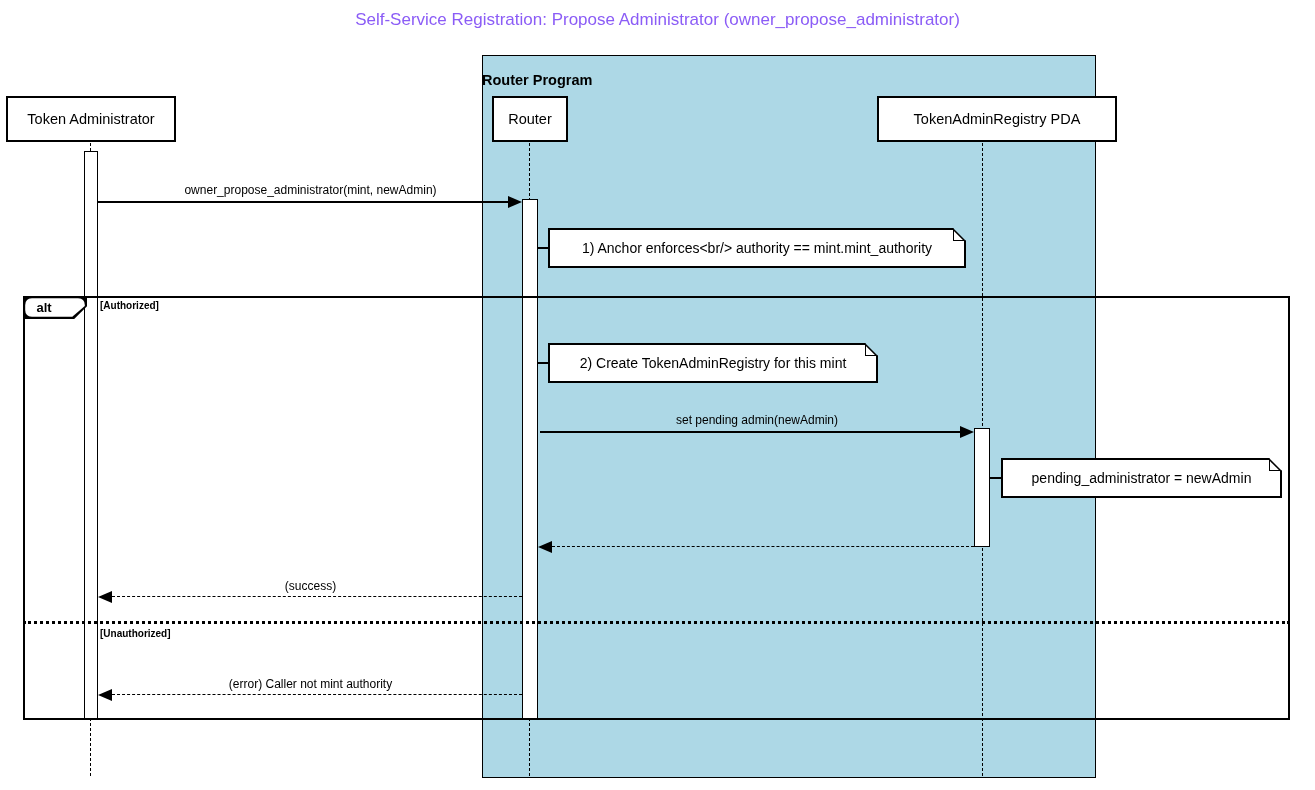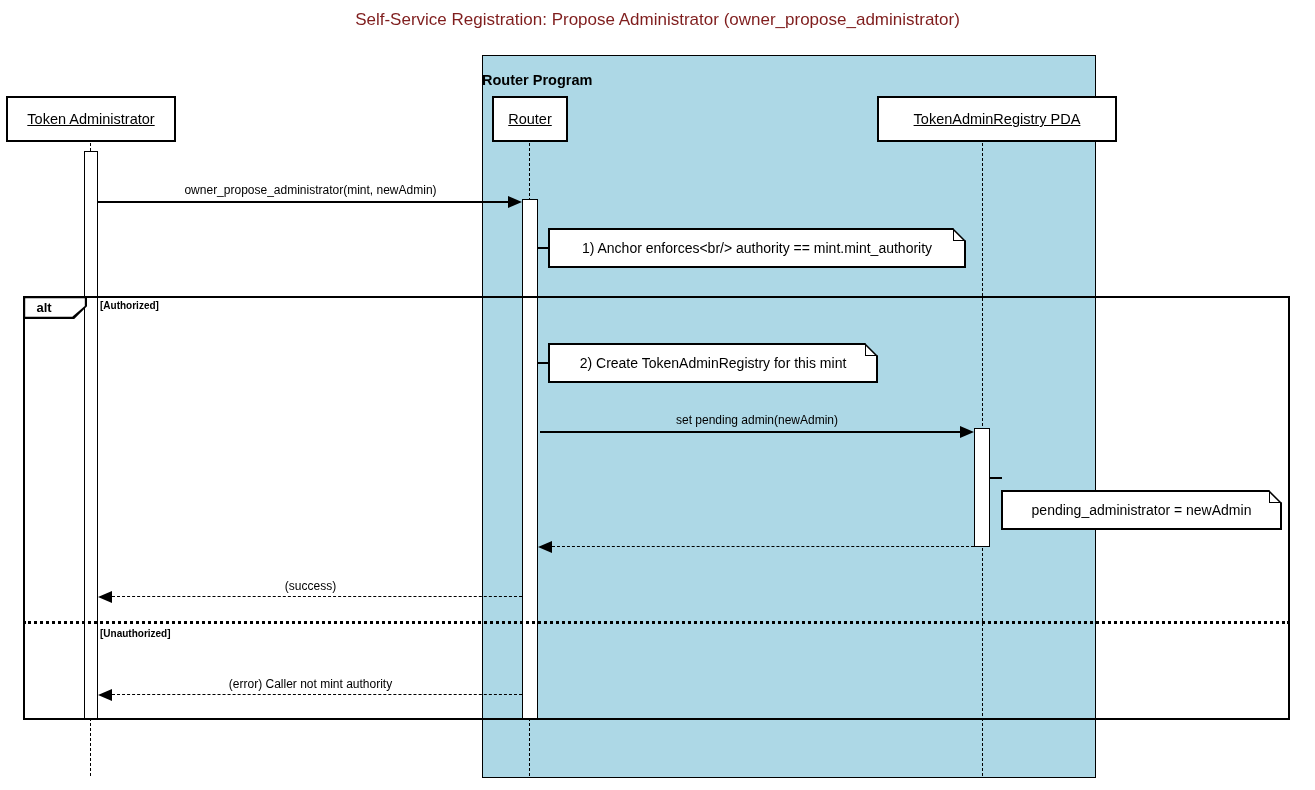--- a/index.html
+++ b/index.html
@@ -1,44 +1,44 @@
 <!DOCTYPE html>
 <html><head>
 <meta charset="utf-8">
 <style>
   * { margin:0; padding:0; box-sizing:border-box; }
   html,body { background:#ffffff; }
   body { font-family:"Liberation Sans", sans-serif; color:#000; }
   .canvas { position:relative; width:1315px; height:790px; background:#fff; overflow:hidden; }
 
   .title { position:absolute; top:10px; left:0; width:1315px; text-align:center;
-           font-size:17px; color:#7f1d1d; }
+           font-size:17px; color:#8b5cf6; }
 
   .program-box { position:absolute; left:482px; top:55px; width:614px; height:723px;
                  background:#ADD8E6; border:1px solid #000; z-index:0; }
   .program-label { position:absolute; left:482px; top:72px; width:614px; text-align:left;
                    font-weight:bold; font-size:14.5px; z-index:4; }
 
   .lifeline { position:absolute; top:143px; height:633px; width:0;
               border-left:1.6px dashed #000; z-index:1; }
 
   .participant { position:absolute; top:96px; height:46px; background:#fff;
                  border:2.4px solid #000; display:flex; align-items:center; justify-content:center;
-                 font-size:14.5px; z-index:5;text-decoration:underline; }
+                 font-size:14.5px; z-index:5; }
 
   .activation { position:absolute; background:#fff; border:1.6px solid #000; z-index:2; }
 
   .alt-frame { position:absolute; left:23px; top:296px; width:1267px; height:424px;
                border:2.4px solid #000; z-index:3; }
   .alt-tab { position:absolute; left:23px; top:296px; width:64px; height:23px; background:#000;
              clip-path:polygon(0 0, 100% 0, 100% 45%, 80% 100%, 0 100%); z-index:4; }
   .alt-tab-inner { position:absolute; left:2.2px; top:2.2px; right:2.2px; bottom:2.2px; background:#fff;
              clip-path:polygon(0 0, 100% 0, 100% 42%, 79% 100%, 0 100%);
              display:flex; align-items:center; justify-content:center;
-             font-weight:bold; font-size:13px; padding-right:22px; }
+             font-weight:bold; font-size:13px; padding-right:22px;border-radius:7px; }
   .branch-label { position:absolute; left:100px; font-weight:bold; font-size:10px; z-index:4; }
   .alt-divider { position:absolute; left:23px; top:621px; width:1267px; height:0;
                  border-top:3px dotted #000; z-index:4; }
 
   .msg-label { position:absolute; text-align:center; font-size:12px; z-index:5; }
   .msg-line-solid  { position:absolute; height:1.8px; background:#000; z-index:5; }
   .msg-line-dashed { position:absolute; height:0; border-top:1.8px dashed #000; z-index:5; }
   .arrow-right { position:absolute; width:0; height:0;
                  border-top:6px solid transparent; border-bottom:6px solid transparent;
                  border-left:14px solid #000; z-index:6; }
@@ -105,21 +105,21 @@
   <div class="note" style="left:548px; top:343px; width:330px; height:40px;">
     <div class="note-inner">2) Create TokenAdminRegistry for this mint</div>
     <div class="note-fold"></div>
   </div>
 
   <div class="msg-label" style="left:540px; width:434px; top:413px;">set pending admin(newAdmin)</div>
   <div class="msg-line-solid" style="left:540px; top:431px; width:422px;"></div>
   <div class="arrow-right" style="left:960px; top:426px;"></div>
 
   <div class="note-connector" style="left:990px; top:477px; width:12px;"></div>
-  <div class="note" style="left:1001px; top:458px; width:281px; height:40px;margin-top:32px;">
+  <div class="note" style="left:1001px; top:458px; width:281px; height:40px;">
     <div class="note-inner">pending_administrator = newAdmin</div>
     <div class="note-fold"></div>
   </div>
 
   <div class="msg-line-dashed" style="left:552px; top:546px; width:422px;"></div>
   <div class="arrow-left" style="left:538px; top:541px;"></div>
 
   <div class="msg-label" style="left:98px; width:425px; top:579px;">(success)</div>
   <div class="msg-line-dashed" style="left:112px; top:596px; width:410px;"></div>
   <div class="arrow-left" style="left:98px; top:591px;"></div>

